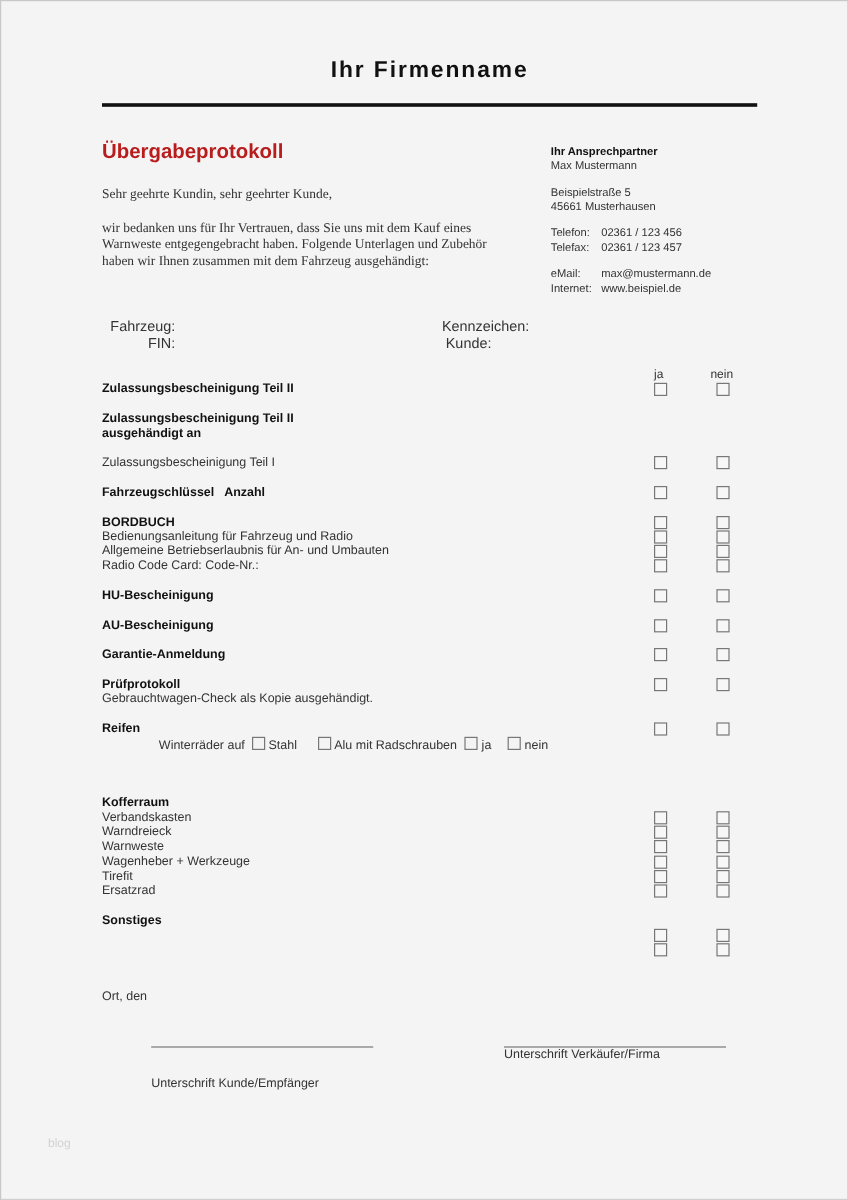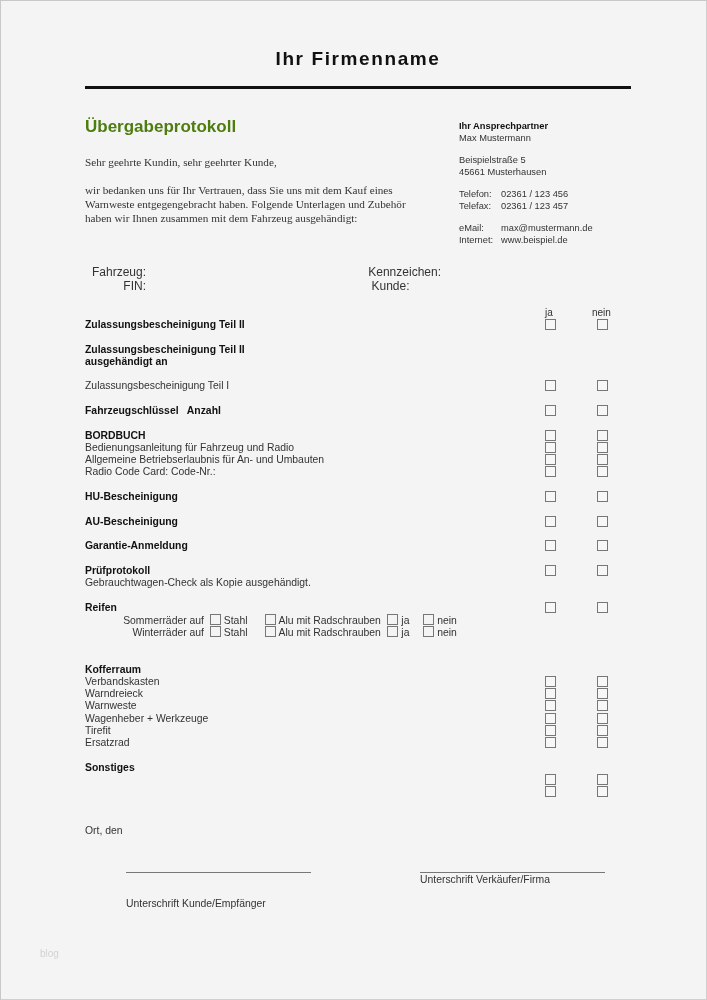--- a/index.html
+++ b/index.html
@@ -9,21 +9,21 @@
     font-family:"Liberation Sans", sans-serif; color:#222;
   }
   .page-border {
     position:absolute; left:0; top:0; width:705px; height:998px;
     border:1px solid #c8c8c8; border-right:2px solid #cfcfcf; border-bottom:2px solid #cfcfcf;
     pointer-events:none;
   }
   .abs { position:absolute; white-space:nowrap; }
   .company { left:0; width:716px; top:48px; text-align:center; font-size:19px; font-weight:bold; letter-spacing:1.6px; color:#111; }
   .rule { left:85px; top:86px; width:546px; height:3px; background:#111; }
-  .doc-title { left:85px; top:117px; font-size:17px; font-weight:bold; color:#4d7c0f; }
+  .doc-title { left:85px; top:117px; font-size:17px; font-weight:bold; color:#b91c1c; }
   .serif { font-family:"Liberation Serif", serif; font-size:11.2px; color:#333; line-height:13px; }
   .contact { left:459px; font-size:9.3px; color:#333; line-height:11.5px; }
   .contact b { color:#111; }
   .contact .lab { display:inline-block; width:42px; }
   .lbl { font-size:12px; color:#333; text-align:right; }
   .sec { font-size:10.4px; font-weight:bold; color:#111; line-height:12.5px; }
   .item { font-size:10.4px; color:#333; line-height:12.3px; }
   .cb {
     position:absolute; width:9px; height:9px; border:1px solid #777; background:#f7f7f7;
     box-sizing:content-box;
@@ -114,31 +114,20 @@
 <div class="cb" style="left:545px;top:565px;"></div>
 <div class="cb" style="left:597px;top:565px;"></div>
 <div class="abs item" style="left:85px;top:577px;">Gebrauchtwagen-Check als Kopie ausgehändigt.</div>
 
 <div class="abs sec" style="left:85px;top:602px;">Reifen</div>
 <div class="cb" style="left:545px;top:602px;"></div>
 <div class="cb" style="left:597px;top:602px;"></div>
 
 <div class="abs" style="left:85px;top:614px;">
   <div class="reifen-row">
-    <span style="display:inline-block;width:119px;text-align:right;">Sommerräder auf</span>
-    <span class="cbi" style="margin-left:3px"></span>
-    <span style="display:inline-block;width:38px;">Stahl</span>
-    <span class="cbi"></span>
-    <span style="display:inline-block;width:106px;">Alu mit Radschrauben</span>
-    <span class="cbi"></span>
-    <span style="display:inline-block;width:19px;">ja</span>
-    <span class="cbi"></span>
-    <span>nein</span>
-  </div>
-  <div class="reifen-row">
     <span style="display:inline-block;width:119px;text-align:right;">Winterräder auf</span>
     <span class="cbi" style="margin-left:3px"></span>
     <span style="display:inline-block;width:38px;">Stahl</span>
     <span class="cbi"></span>
     <span style="display:inline-block;width:106px;">Alu mit Radschrauben</span>
     <span class="cbi"></span>
     <span style="display:inline-block;width:19px;">ja</span>
     <span class="cbi"></span>
     <span>nein</span>
   </div>

